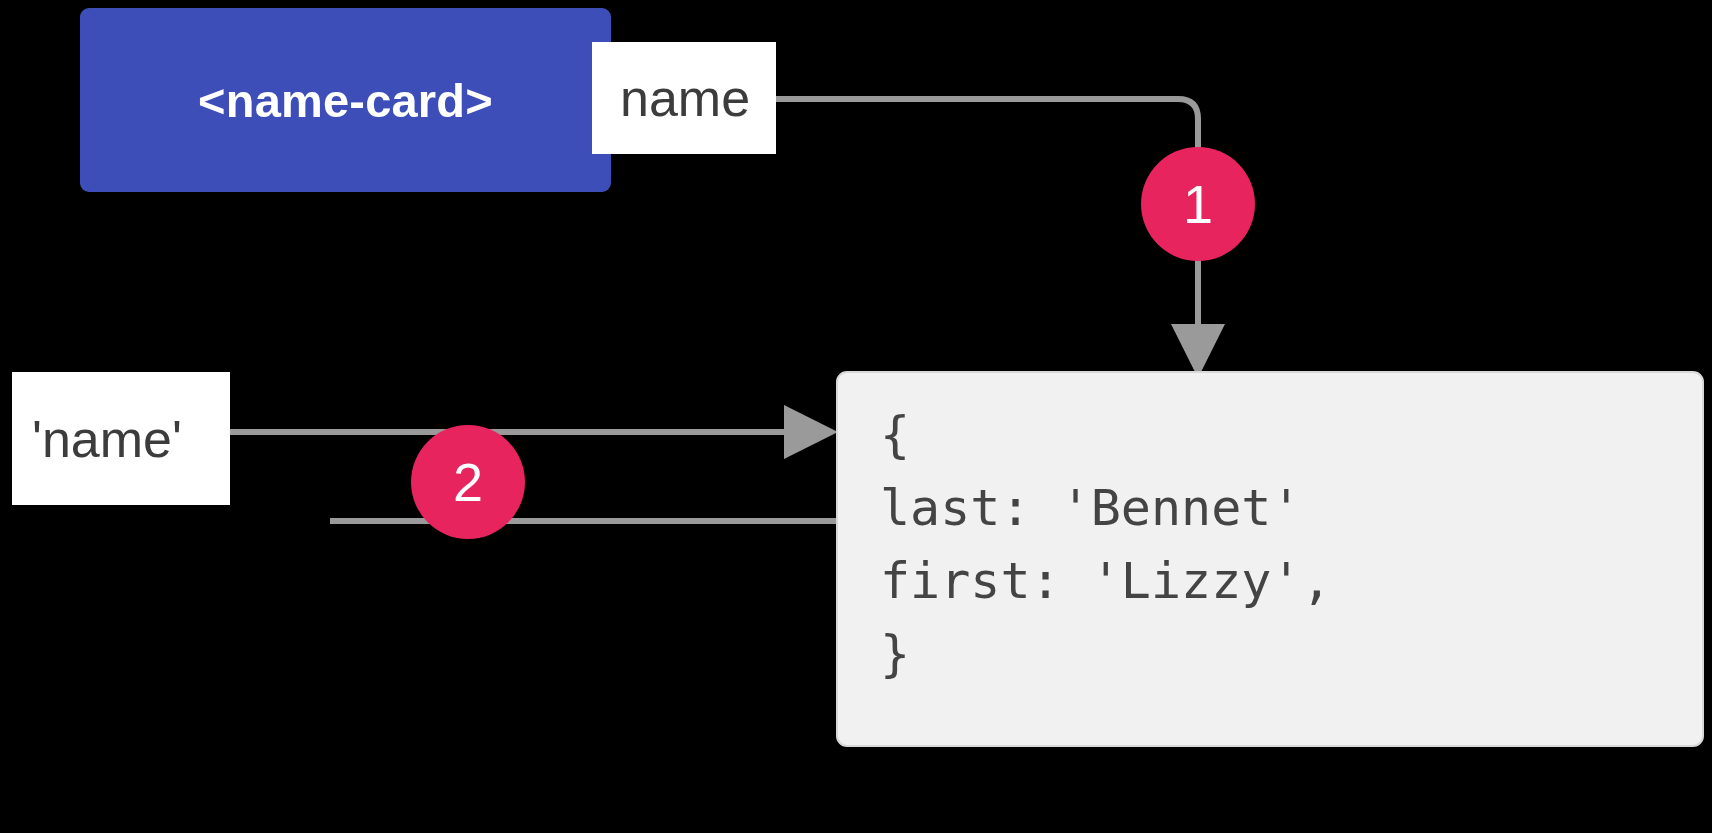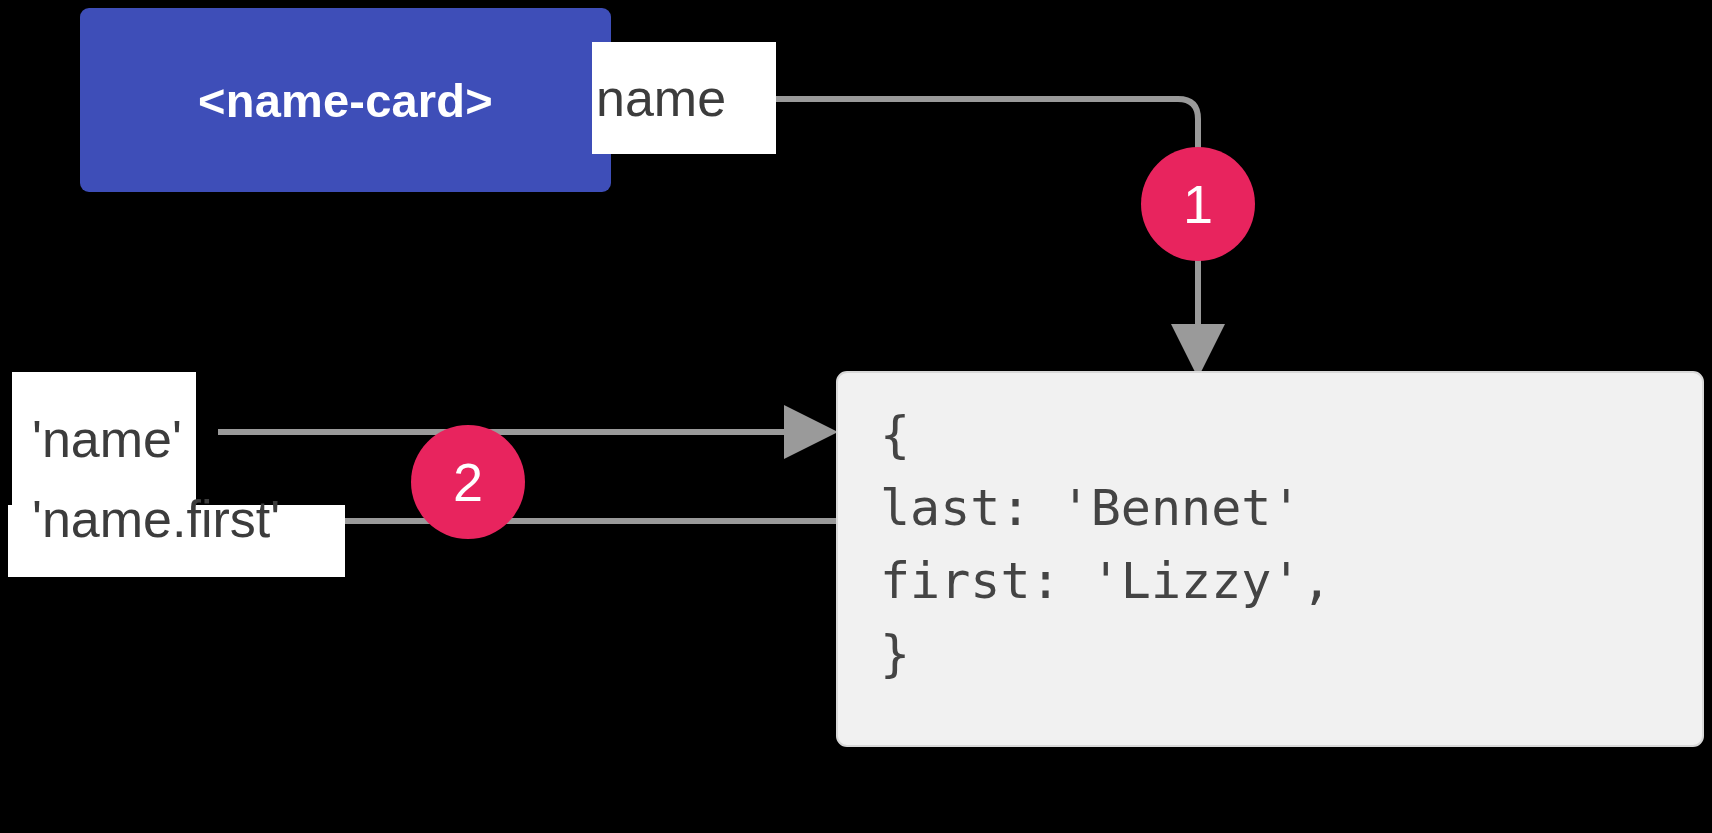--- a/index.html
+++ b/index.html
@@ -55,27 +55,27 @@
     display: flex;
     align-items: center;
     white-space: nowrap;
   }
   .chip-name-prop {
     left: 592px;
     top: 42px;
     width: 184px;
     height: 112px;
     font-size: 52px;
-    padding-left: 4px;
+    padding-left: 28px;
     box-sizing: border-box;
   }
   .chip-name-str {
     left: 12px;
     top: 372px;
-    width: 184px;
+    width: 218px;
     height: 133px;
     font-size: 52px;
     padding-left: 20px;
     box-sizing: border-box;
   }
   .chip-name-first-str {
     left: 8px;
     top: 505px;
     width: 337px;
     height: 72px;
@@ -168,23 +168,20 @@
     <div class="code">{</div>
     <div class="code code-line-indent">last: 'Bennet'</div>
     <div class="code code-line-indent">first: 'Lizzy',</div>
     <div class="code">}</div>
   </div>
 
   <div class="chip chip-name-str">
     <span>'name'</span>
   </div>
 
-  <div class="chip chip-name-first-str">
-    <span>'name.first'</span>
-  </div>
 
   <div class="badge badge-1">
     <span>1</span>
   </div>
   <div class="badge badge-2">
     <span>2</span>
   </div>
 
 </div>
 

